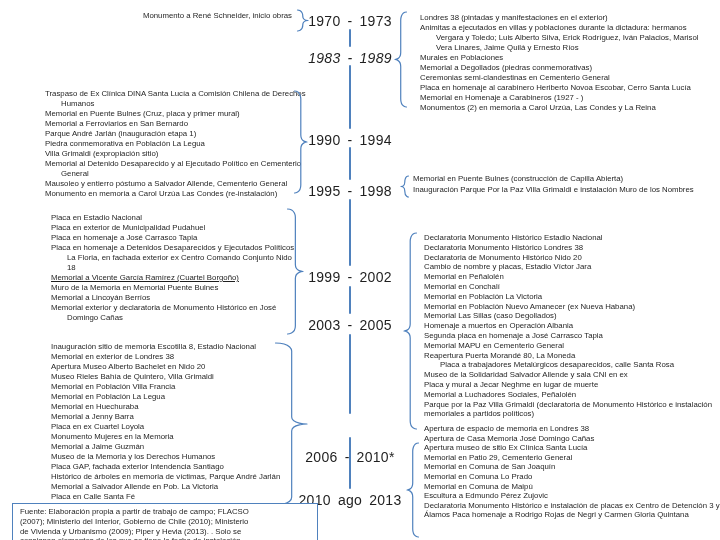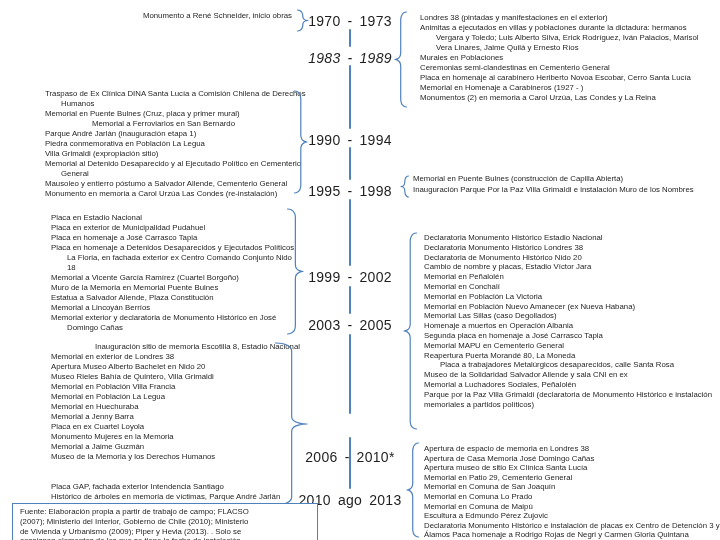--- a/index.html
+++ b/index.html
@@ -80,67 +80,67 @@
       </div>
     </div>
   <div id="groups">
       <div class="group align-right" style="left: 140px; top: 11px; width: 152px;">
         <div class="line" style="height: 10px; line-height: 10px;">Monumento a René Schneider, inicio obras</div>
       </div>
       <div class="group" style="left: 45px; top: 89px; width: 252px;">
         <div class="line" style="height: 10px; line-height: 10px;">Traspaso de Ex Clínica DINA Santa Lucía a Comisión Chilena de Derechos</div>
         <div class="line ind" style="height: 10px; line-height: 10px;">Humanos</div>
         <div class="line" style="height: 10px; line-height: 10px;">Memorial en Puente Bulnes (Cruz, placa y primer mural)</div>
-        <div class="line" style="height: 10px; line-height: 10px; margin-left: 47px;">Memorial a Ferroviarios en San Bernardo</div>
+        <div class="line" style="height: 10px; line-height: 10px;">Memorial a Ferroviarios en San Bernardo</div>
         <div class="line" style="height: 10px; line-height: 10px;">Parque André Jarlán (inauguración etapa 1)</div>
         <div class="line" style="height: 10px; line-height: 10px;">Piedra conmemorativa en Población La Legua</div>
         <div class="line" style="height: 10px; line-height: 10px;">Villa Grimaldi (expropiación sitio)</div>
         <div class="line" style="height: 10px; line-height: 10px;">Memorial al Detenido Desaparecido y al Ejecutado Político en Cementerio</div>
         <div class="line ind" style="height: 10px; line-height: 10px;">General</div>
         <div class="line" style="height: 10px; line-height: 10px;">Mausoleo y entierro póstumo a Salvador Allende, Cementerio General</div>
         <div class="line" style="height: 10px; line-height: 10px;">Monumento en memoria a Carol Urzúa Las Condes (re-instalación)</div>
       </div>
       <div class="group" style="left: 51px; top: 213px; width: 246px;">
         <div class="line" style="height: 10px; line-height: 10px;">Placa en Estadio Nacional</div>
         <div class="line" style="height: 10px; line-height: 10px;">Placa en exterior de Municipalidad Pudahuel</div>
         <div class="line" style="height: 10px; line-height: 10px;">Placa en homenaje a José Carrasco Tapia</div>
         <div class="line" style="height: 10px; line-height: 10px;">Placa en homenaje a Detenidos Desaparecidos y Ejecutados Políticos</div>
         <div class="line ind" style="height: 10px; line-height: 10px;">La Floria, en fachada exterior ex Centro Comando Conjunto Nido</div>
         <div class="line ind" style="height: 10px; line-height: 10px;">18</div>
-        <div class="line" style="height: 10px; line-height: 10px;">Memorial a Vicente García Ramírez (Cuartel Borgoño)</div>
+        <div class="line" style="height: 10px; line-height: 10px; text-decoration: underline;">Memorial a Vicente García Ramírez (Cuartel Borgoño)</div>
         <div class="line" style="height: 10px; line-height: 10px;">Muro de la Memoria en Memorial Puente Bulnes</div>
-        <div class="line" style="height: 10px; line-height: 10px;">Estatua a Salvador Allende, Plaza Constitución</div>
         <div class="line" style="height: 10px; line-height: 10px;">Memorial a Lincoyán Berríos</div>
         <div class="line" style="height: 10px; line-height: 10px;">Memorial exterior y declaratoria de Monumento Histórico en José</div>
         <div class="line ind" style="height: 10px; line-height: 10px;">Domingo Cañas</div>
       </div>
       <div class="group" style="left: 51px; top: 342px; width: 250px;">
-        <div class="line" style="height: 10px; line-height: 10px; margin-left: 44px;">Inauguración sitio de memoria Escotilla 8, Estadio Nacional</div>
+        <div class="line" style="height: 10px; line-height: 10px;">Inauguración sitio de memoria Escotilla 8, Estadio Nacional</div>
         <div class="line" style="height: 10px; line-height: 10px;">Memorial en exterior de Londres 38</div>
         <div class="line" style="height: 10px; line-height: 10px;">Apertura Museo Alberto Bachelet en Nido 20</div>
         <div class="line" style="height: 10px; line-height: 10px;">Museo Rieles Bahía de Quintero, Villa Grimaldi</div>
         <div class="line" style="height: 10px; line-height: 10px;">Memorial en Población Villa Francia</div>
         <div class="line" style="height: 10px; line-height: 10px;">Memorial en Población La Legua</div>
         <div class="line" style="height: 10px; line-height: 10px;">Memorial en Huechuraba</div>
         <div class="line" style="height: 10px; line-height: 10px;">Memorial a Jenny Barra</div>
         <div class="line" style="height: 10px; line-height: 10px;">Placa en ex Cuartel Loyola</div>
         <div class="line" style="height: 10px; line-height: 10px;">Monumento Mujeres en la Memoria</div>
         <div class="line" style="height: 10px; line-height: 10px;">Memorial a Jaime Guzmán</div>
         <div class="line" style="height: 10px; line-height: 10px;">Museo de la Memoria y los Derechos Humanos</div>
-        <div class="line" style="height: 10px; line-height: 10px; margin-top: 20px;">Placa GAP, fachada exterior Intendencia Santiago</div>
+        <div class="line" style="height: 10px; line-height: 10px;">Placa GAP, fachada exterior Intendencia Santiago</div>
         <div class="line" style="height: 10px; line-height: 10px;">Histórico de árboles en memoria de víctimas, Parque André Jarlán</div>
         <div class="line" style="height: 10px; line-height: 10px;">Memorial a Salvador Allende en Pob. La Victoria</div>
         <div class="line" style="height: 10px; line-height: 10px;">Placa en Calle Santa Fé</div>
       </div>
       <div class="group" style="left: 420px; top: 13px; width: 298px;">
         <div class="line" style="height: 10px; line-height: 10px;">Londres 38 (pintadas y manifestaciones en el exterior)</div>
         <div class="line" style="height: 10px; line-height: 10px;">Animitas a ejecutados en villas y poblaciones durante la dictadura: hermanos</div>
         <div class="line ind" style="height: 10px; line-height: 10px;">Vergara y Toledo; Luis Alberto Silva, Erick Rodríguez, Iván Palacios, Marisol</div>
         <div class="line ind" style="height: 10px; line-height: 10px;">Vera Linares, Jaime Quilá y Ernesto Ríos</div>
         <div class="line" style="height: 10px; line-height: 10px;">Murales en Poblaciones</div>
+        <div class="line" style="height: 10px; line-height: 10px;">Memorial a Degollados (piedras conmemorativas)</div>
         <div class="line" style="height: 10px; line-height: 10px;">Ceremonias semi-clandestinas en Cementerio General</div>
         <div class="line" style="height: 10px; line-height: 10px;">Placa en homenaje al carabinero Heriberto Novoa Escobar, Cerro Santa Lucía</div>
         <div class="line" style="height: 10px; line-height: 10px;">Memorial en Homenaje a Carabineros (1927 - )</div>
         <div class="line" style="height: 10px; line-height: 10px;">Monumentos (2) en memoria a Carol Urzúa, Las Condes y La Reina</div>
       </div>
       <div class="group" style="left: 413px; top: 174px; width: 305px;">
         <div class="line" style="height: 10.5px; line-height: 10.5px;">Memorial en Puente Bulnes (construcción de Capilla Abierta)</div>
         <div class="line" style="height: 10.5px; line-height: 10.5px;">Inauguración Parque Por la Paz Villa Grimaldi e instalación Muro de los Nombres</div>
       </div>
       <div class="group" style="left: 424px; top: 233px; width: 294px;">
@@ -152,25 +152,26 @@
         <div class="line" style="height: 9.8px; line-height: 9.8px;">Memorial en Conchalí</div>
         <div class="line" style="height: 9.8px; line-height: 9.8px;">Memorial en Población La Victoria</div>
         <div class="line" style="height: 9.8px; line-height: 9.8px;">Memorial en Población Nuevo Amanecer (ex Nueva Habana)</div>
         <div class="line" style="height: 9.8px; line-height: 9.8px;">Memorial Las Sillas (caso Degollados)</div>
         <div class="line" style="height: 9.8px; line-height: 9.8px;">Homenaje a muertos en Operación Albania</div>
         <div class="line" style="height: 9.8px; line-height: 9.8px;">Segunda placa en homenaje a José Carrasco Tapia</div>
         <div class="line" style="height: 9.8px; line-height: 9.8px;">Memorial MAPU en Cementerio General</div>
         <div class="line" style="height: 9.8px; line-height: 9.8px;">Reapertura Puerta Morandé 80, La Moneda</div>
         <div class="line" style="height: 9.8px; line-height: 9.8px; padding-left: 16px;">Placa a trabajadores Metalúrgicos desaparecidos, calle Santa Rosa</div>
         <div class="line" style="height: 9.8px; line-height: 9.8px;">Museo de la Solidaridad Salvador Allende y sala CNI en ex</div>
+        <div class="line" style="height: 9.8px; line-height: 9.8px;">Placa y mural a Jecar Neghme en lugar de muerte</div>
         <div class="line" style="height: 9.8px; line-height: 9.8px;">Memorial a Luchadores Sociales, Peñalolén</div>
         <div class="line" style="height: 9.8px; line-height: 9.8px;">Parque por la Paz Villa Grimaldi (declaratoria de Monumento Histórico e instalación</div>
         <div class="line" style="height: 9.8px; line-height: 9.8px;">memoriales a partidos políticos)</div>
       </div>
-      <div class="group" style="left: 424px; top: 444px; width: 296px;">
+      <div class="group" style="left: 424px; top: 424px; width: 296px;">
         <div class="line" style="height: 9.6px; line-height: 9.6px;">Apertura de espacio de memoria en Londres 38</div>
         <div class="line" style="height: 9.6px; line-height: 9.6px;">Apertura de Casa Memoria José Domingo Cañas</div>
         <div class="line" style="height: 9.6px; line-height: 9.6px;">Apertura museo de sitio Ex Clínica Santa Lucía</div>
         <div class="line" style="height: 9.6px; line-height: 9.6px;">Memorial en Patio 29, Cementerio General</div>
         <div class="line" style="height: 9.6px; line-height: 9.6px;">Memorial en Comuna de San Joaquín</div>
         <div class="line" style="height: 9.6px; line-height: 9.6px;">Memorial en Comuna Lo Prado</div>
         <div class="line" style="height: 9.6px; line-height: 9.6px;">Memorial en Comuna de Maipú</div>
         <div class="line" style="height: 9.6px; line-height: 9.6px;">Escultura a Edmundo Pérez Zujovic</div>
         <div class="line" style="height: 9.6px; line-height: 9.6px;">Declaratoria Monumento Histórico e instalación de placas ex Centro de Detención 3 y 4</div>
         <div class="line" style="height: 9.6px; line-height: 9.6px;">Álamos Paca homenaje a Rodrigo Rojas de Negri y Carmen Gloria Quintana</div>

